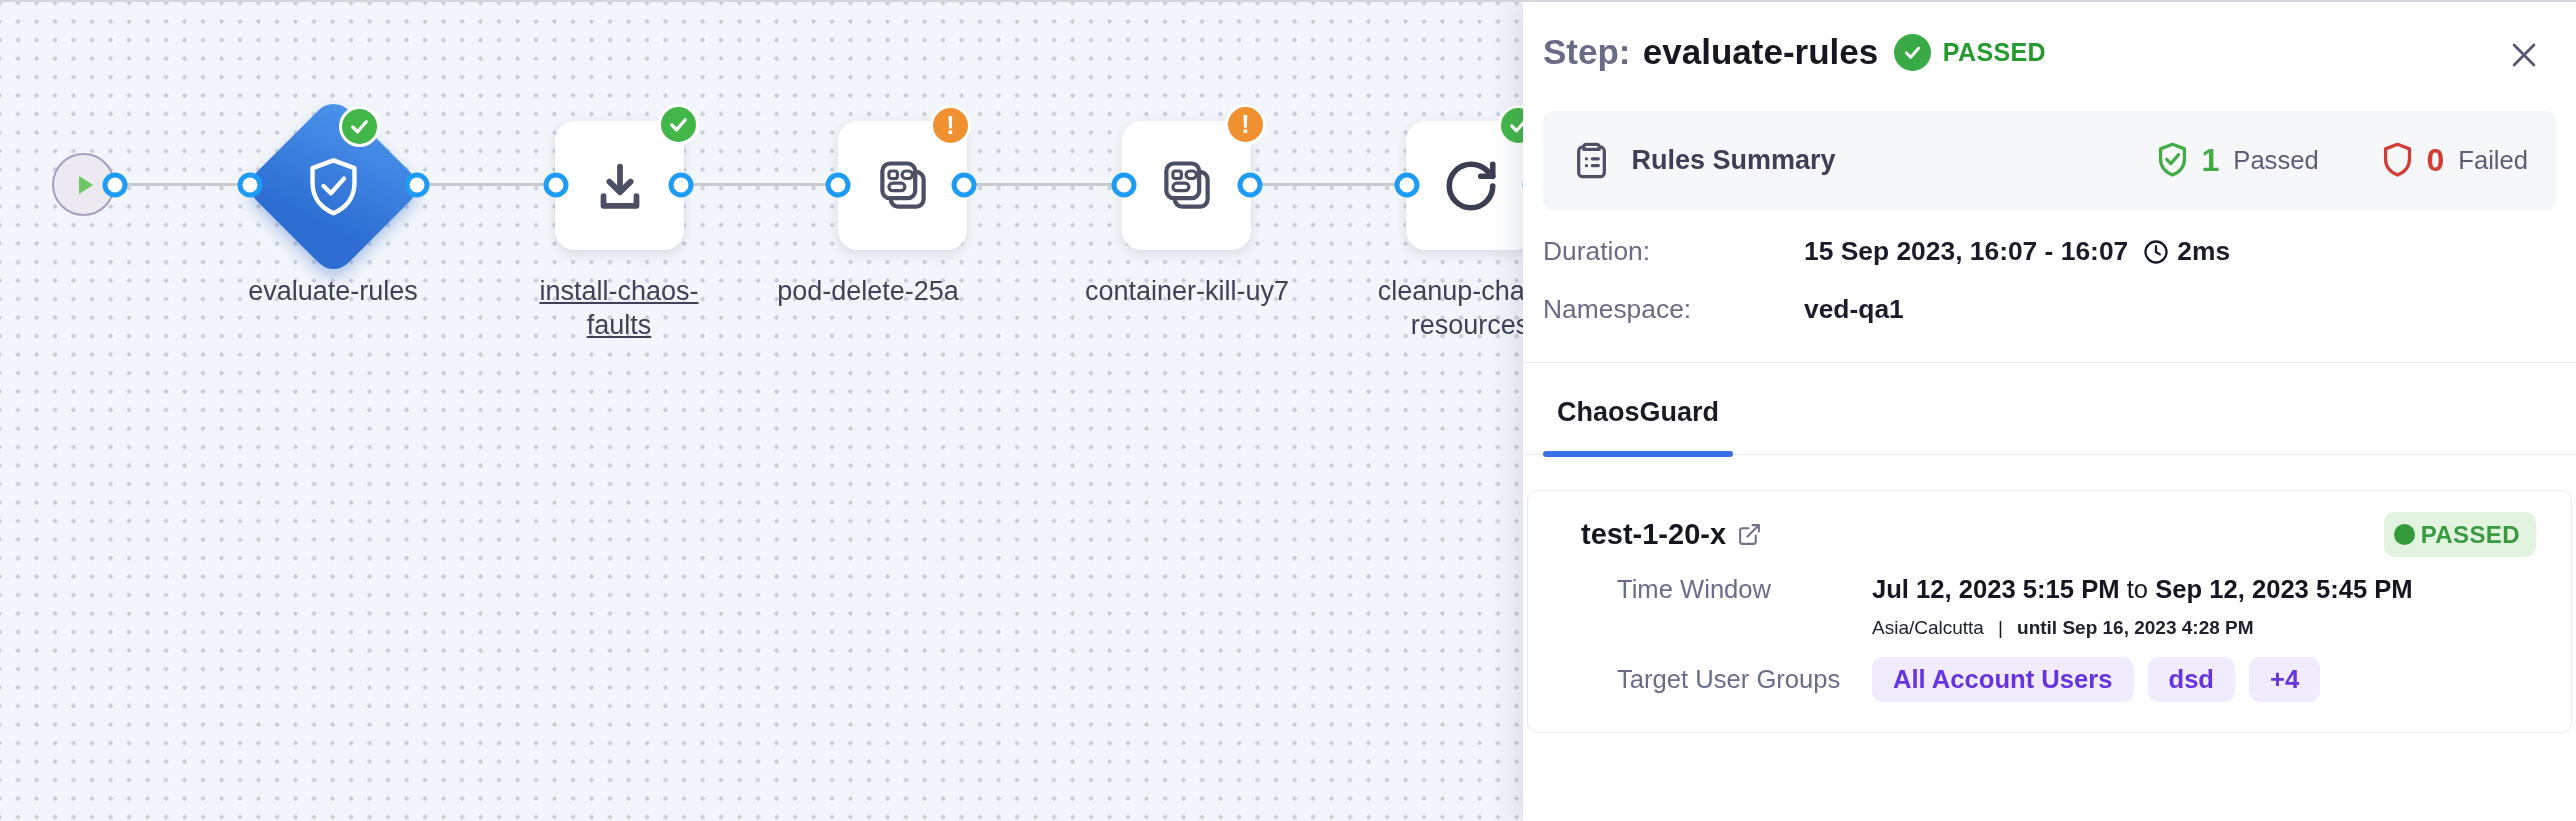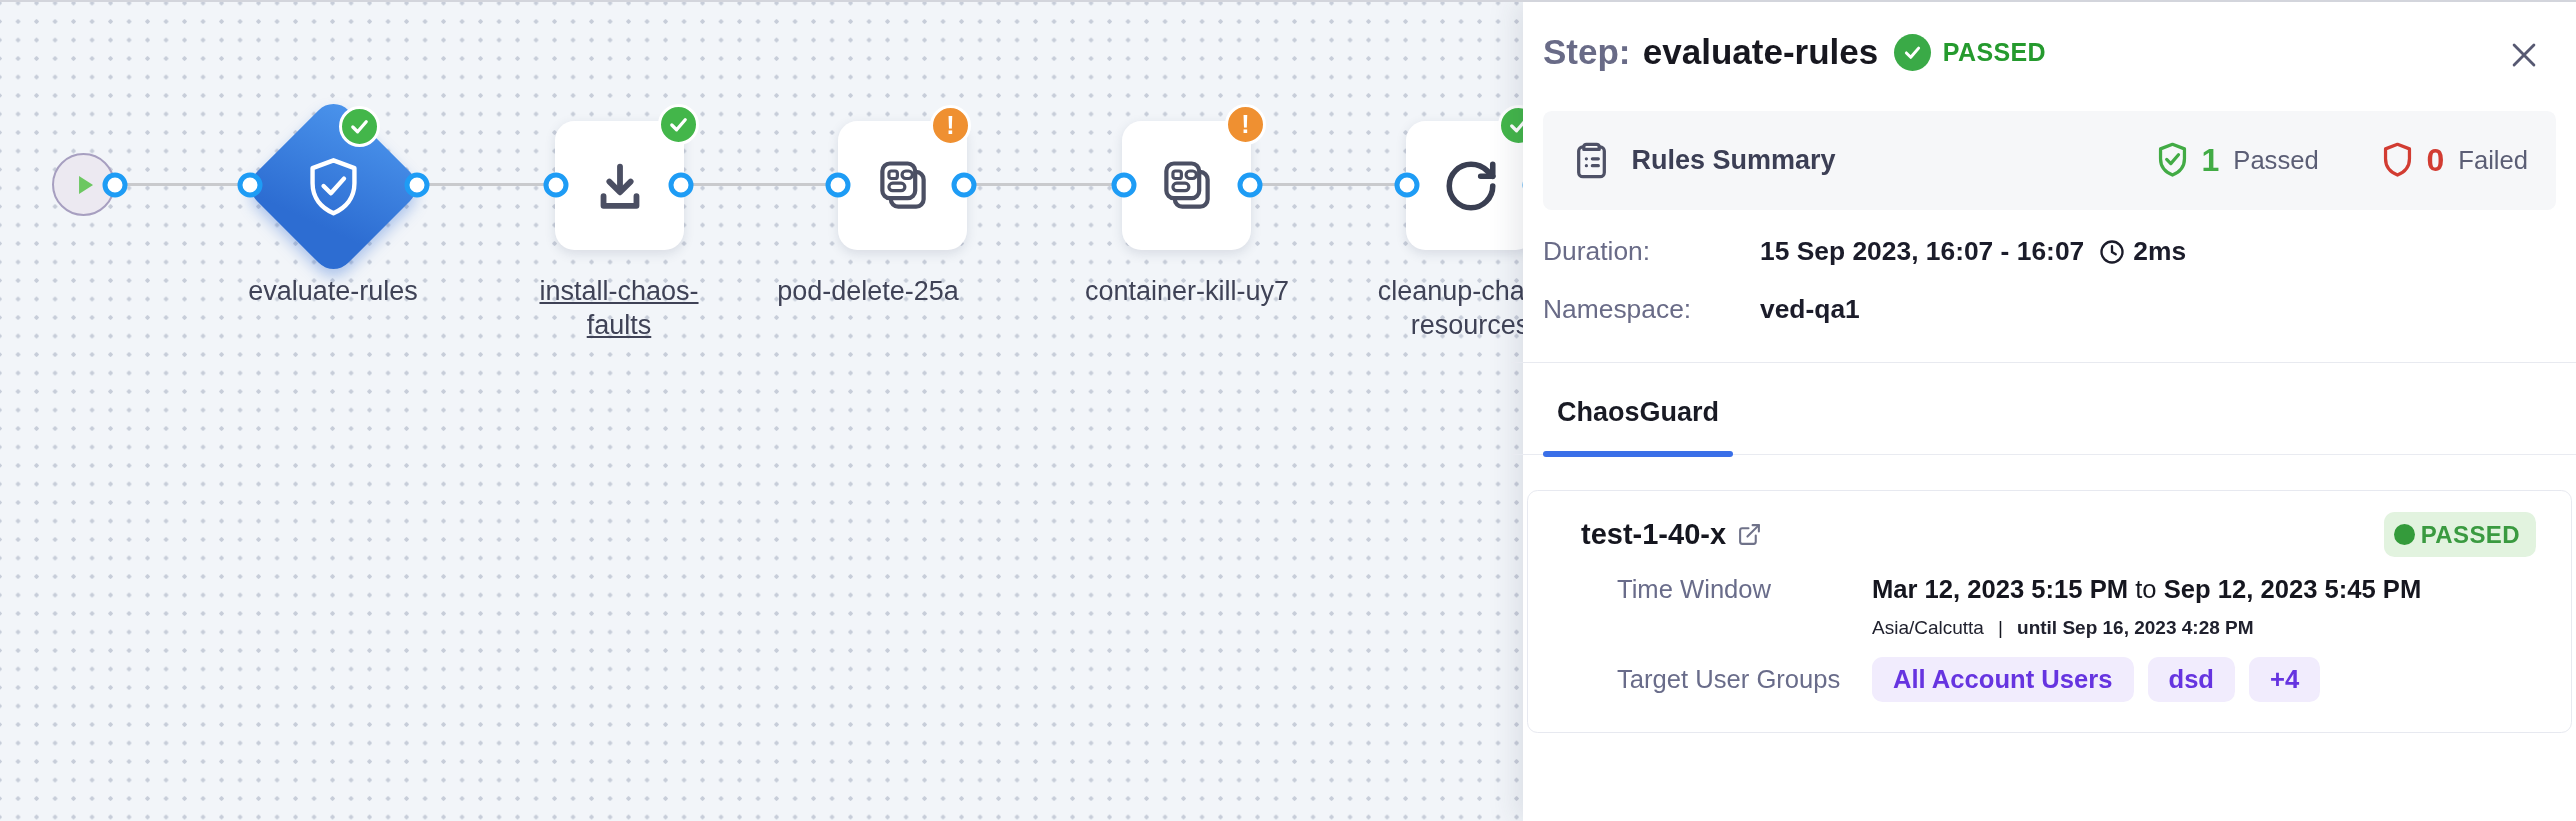--- a/index.html
+++ b/index.html
@@ -53,21 +53,21 @@
 
   .rules-row{margin-top:39px;height:99px;background:#f6f7f9;border-radius:8.8px;
         display:flex;align-items:center;padding:0 28px;}
   .rules-title{font-size:27px;font-weight:600;color:#3c3f55;margin-left:19.4px;}
   .rs-group{display:flex;align-items:center;}
   .rs-count{font-size:32px;font-weight:bold;margin-left:8.8px;}
   .rs-count.green{color:#42ab45;}
   .rs-count.red{color:#d23c32;}
   .rs-lab{font-size:25.6px;color:#5b5e75;margin-left:14px;}
 
-  .detail-row{display:flex;align-items:center;margin-top:26.4px;font-size:26.4px;}
+  .detail-row{display:flex;align-items:center;margin-top:26.4px;font-size:26.4px;gap:44px;}
   .detail-row:first-of-type{margin-top:42px;}
   .detail-label{width:217px;color:#696b87;flex:none;}
   .detail-value{color:#1b1c2a;font-weight:bold;display:flex;align-items:center;}
   .detail-value .clk{margin:0 7px 0 14px;display:flex;}
 
   .panel-divider{margin:37px -32px 0;border-top:1.8px solid #e8eaf0;}
   .tabs-row{margin:8px -32px;padding:0 32px;height:83px;display:flex;align-items:center;
         border-bottom:1.8px solid #e9ebf1;}
   .tab{position:relative;height:100%;display:flex;align-items:center;padding:0 14px;cursor:pointer;}
   .tab-text{font-size:27px;font-weight:bold;color:#191a24;}
@@ -269,39 +269,39 @@
   <div class="panel-divider"></div>
 
   <div class="tabs-row">
     <div class="tab active">
       <span class="tab-text">ChaosGuard</span>
     </div>
   </div>
 
   <div class="guard-card">
     <div class="card-title-row">
-      <span class="card-name">test-1-40-x</span>
+      <span class="card-name">test-1-20-x</span>
       <span class="ext-link">
         <svg width="25" height="25" viewBox="0 0 24 24" fill="none" stroke="#6f7289" stroke-width="2" stroke-linecap="round" stroke-linejoin="round">
           <path d="M18 13v6a2 2 0 0 1-2 2H5a2 2 0 0 1-2-2V8a2 2 0 0 1 2-2h6"></path>
           <polyline points="15 3 21 3 21 9"></polyline>
             <line x1="10" y1="14" x2="21" y2="3"></line>
         </svg>
       </span>
       <span class="status-pill">
         <span class="pill-dot"></span>
         <span class="pill-text">PASSED</span>
       </span>
     </div>
 
     <div class="card-row">
       <span class="card-row-label">Time Window</span>
       <span>
         <div class="tw-line1">
-          <b>Mar 12, 2023 5:15 PM</b>
+          <b>Jul 12, 2023 5:15 PM</b>
           <span class="to">to</span>
           <b>Sep 12, 2023 5:45 PM</b>
         </div>
         <div class="tw-line2">
           <span>Asia/Calcutta</span>
           <span class="sep">|</span>
           <span class="until">until Sep 16, 2023 4:28 PM</span>
         </div>
       </span>
     </div>

